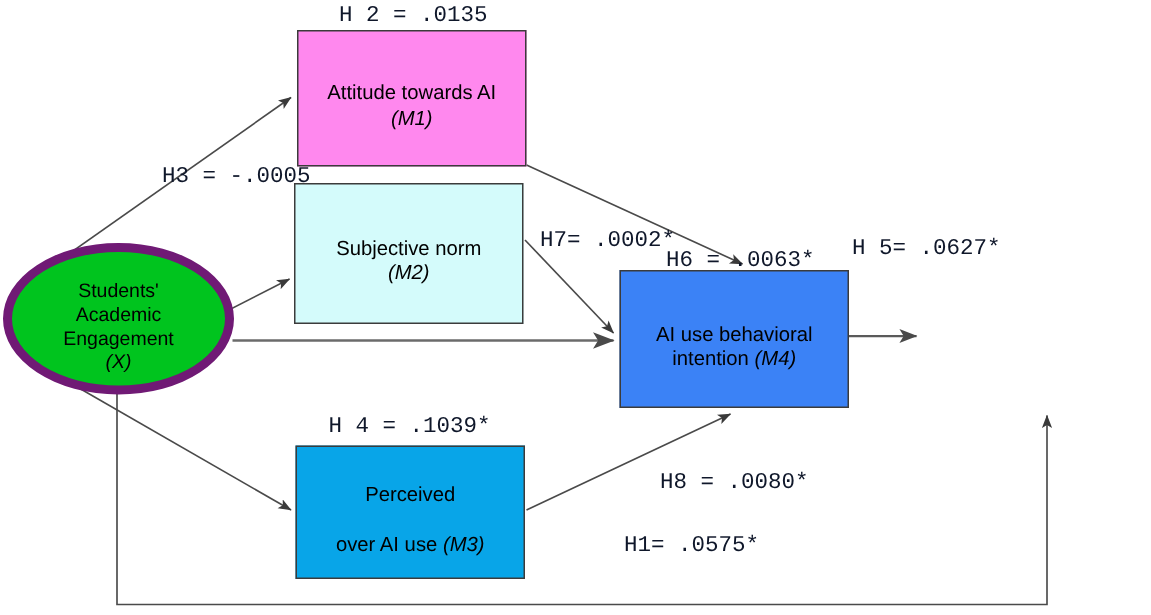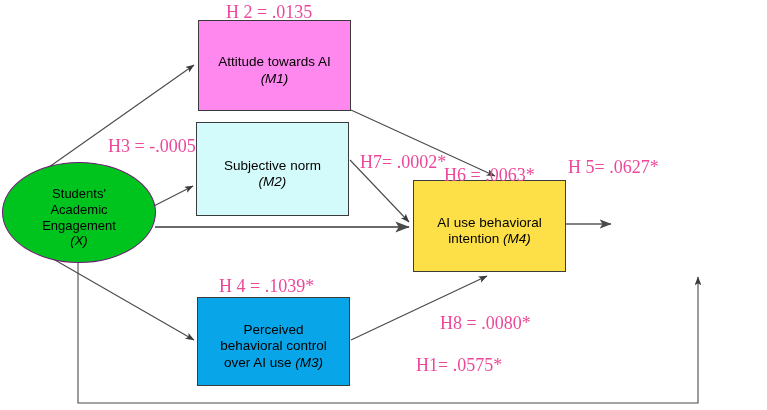--- a/index.html
+++ b/index.html
@@ -35,32 +35,32 @@
     line-height: 1.22;
     z-index: 3;
   }
   .node .txt {
     padding: 0 6px;
     margin-top: 10px;
   }
   .node em {
   }
   #node-x {
-    border: 1px solid #701a75;
+    border: 6px solid #701a75;
     border-radius: 50%;
     font-size: 13px;
     line-height: 1.2;
   }
   .edge-label {
     position: absolute;
-    font-size: 18px;
-    color: #ec4899;
+    font-size: 15px;
+    color: #0f172a;
     white-space: nowrap;
     z-index: 4;
-    font-family: Liberation Serif, serif;
+    font-family: Liberation Mono, monospace;
   }
 </style>
 </head>
 <body>
 
 <div id="canvas">
 
   <svg class="edges" viewBox="0 0 767 410">
     <defs>
       <marker id="arrow" markerWidth="9" markerHeight="9" refX="7.6" refY="3.1" orient="auto" markerUnits="strokeWidth">
@@ -109,38 +109,38 @@
   <div class="node" style="left:196px; top:122px; width:153px; height:94px; background:#d4fbfb;">
     <div class="txt">
       <span>Subjective norm</span><br>
       <em>(M2)</em>
     </div>
   </div>
 
   <div class="node" style="left:197px; top:297px; width:153px; height:89px; background:#08a5e8;align-items:center;">
     <div class="txt">
       <span>Perceived</span><br>
-      <span>behavioral control</span><br>
+      <br>
       <span>over AI use</span>
       <em>(M3)</em>
     </div>
   </div>
 
-  <div class="node" style="left:413px; top:180px; width:153px; height:92px; background:#fde047;">
+  <div class="node" style="left:413px; top:180px; width:153px; height:92px; background:#3b82f6;">
     <div class="txt">
       <span>AI use behavioral</span><br>
       <span>intention</span>
       <em>(M4)</em>
     </div>
   </div>
 
 
   <div class="edge-label" style="left:226px; top:2px;">H 2 = .0135</div>
 
-  <div class="edge-label" style="left:108px; top:136px;">H3 = -.0005</div>
+  <div class="edge-label" style="left:108px; top:109px;">H3 = -.0005</div>
 
   <div class="edge-label" style="left:219px; top:276px;">H 4 = .1039*</div>
 
   <div class="edge-label" style="left:444px; top:120px;margin-top:45px;">H6 = .0063*</div>
 
   <div class="edge-label" style="left:360px; top:152px;">H7= .0002*</div>
 
   <div class="edge-label" style="left:440px; top:313px;">H8 = .0080*</div>
 
   <div class="edge-label" style="left:568px; top:157px;">H 5= .0627*</div>

